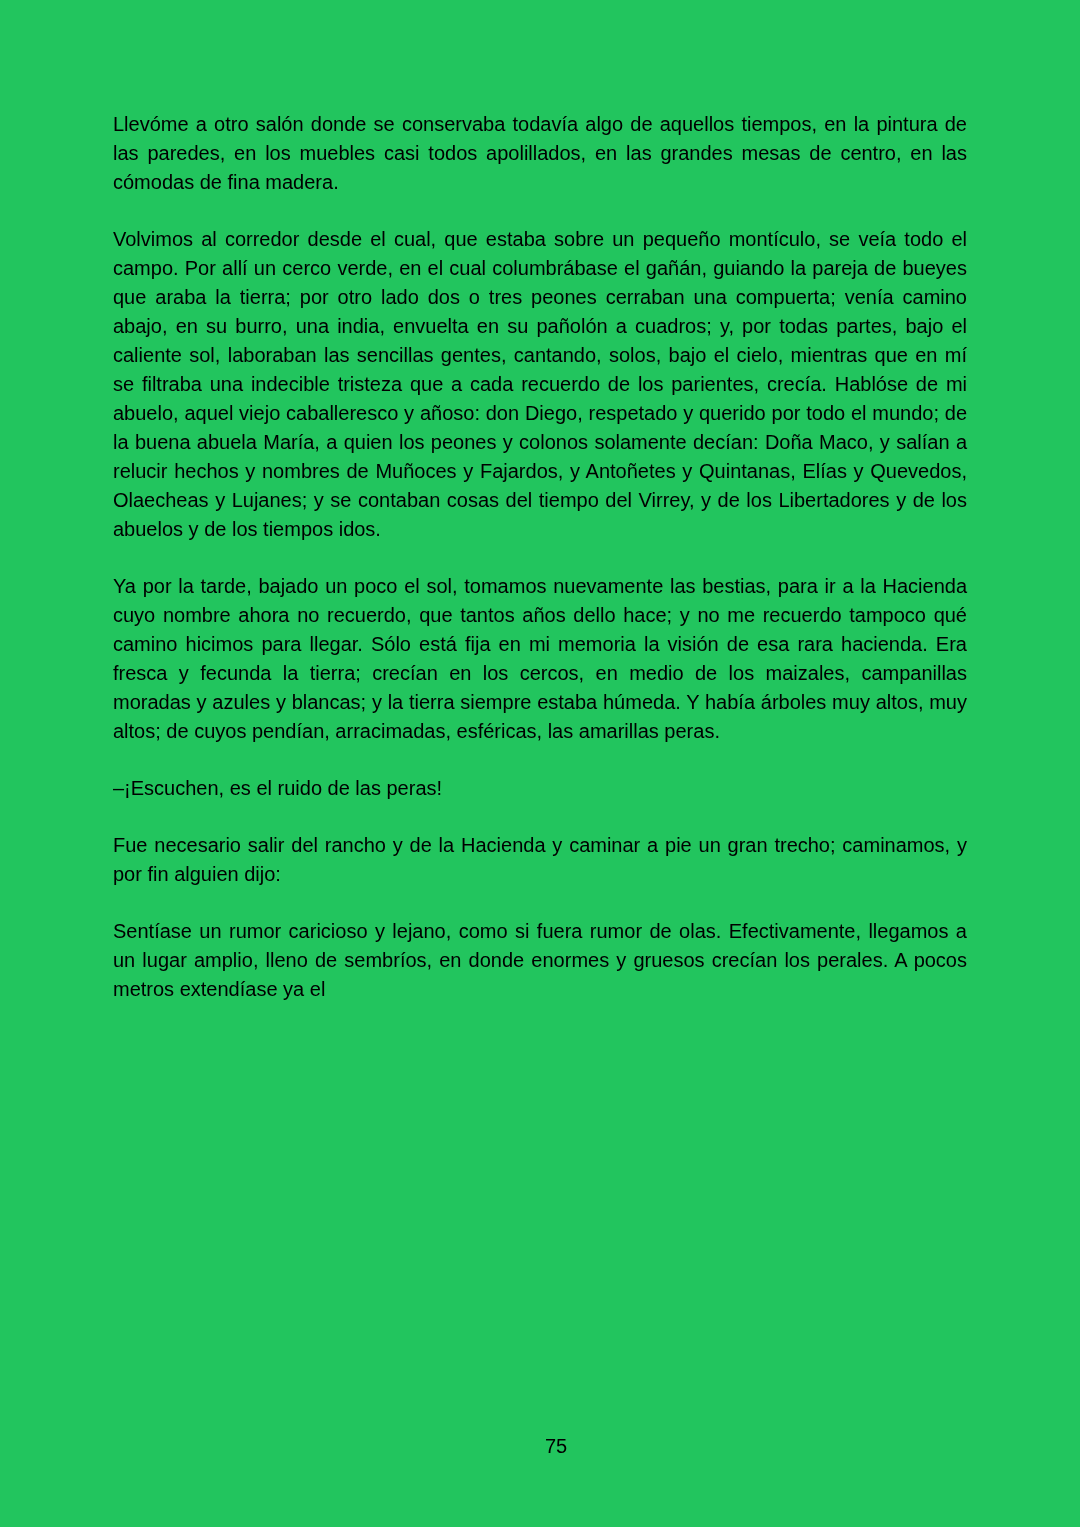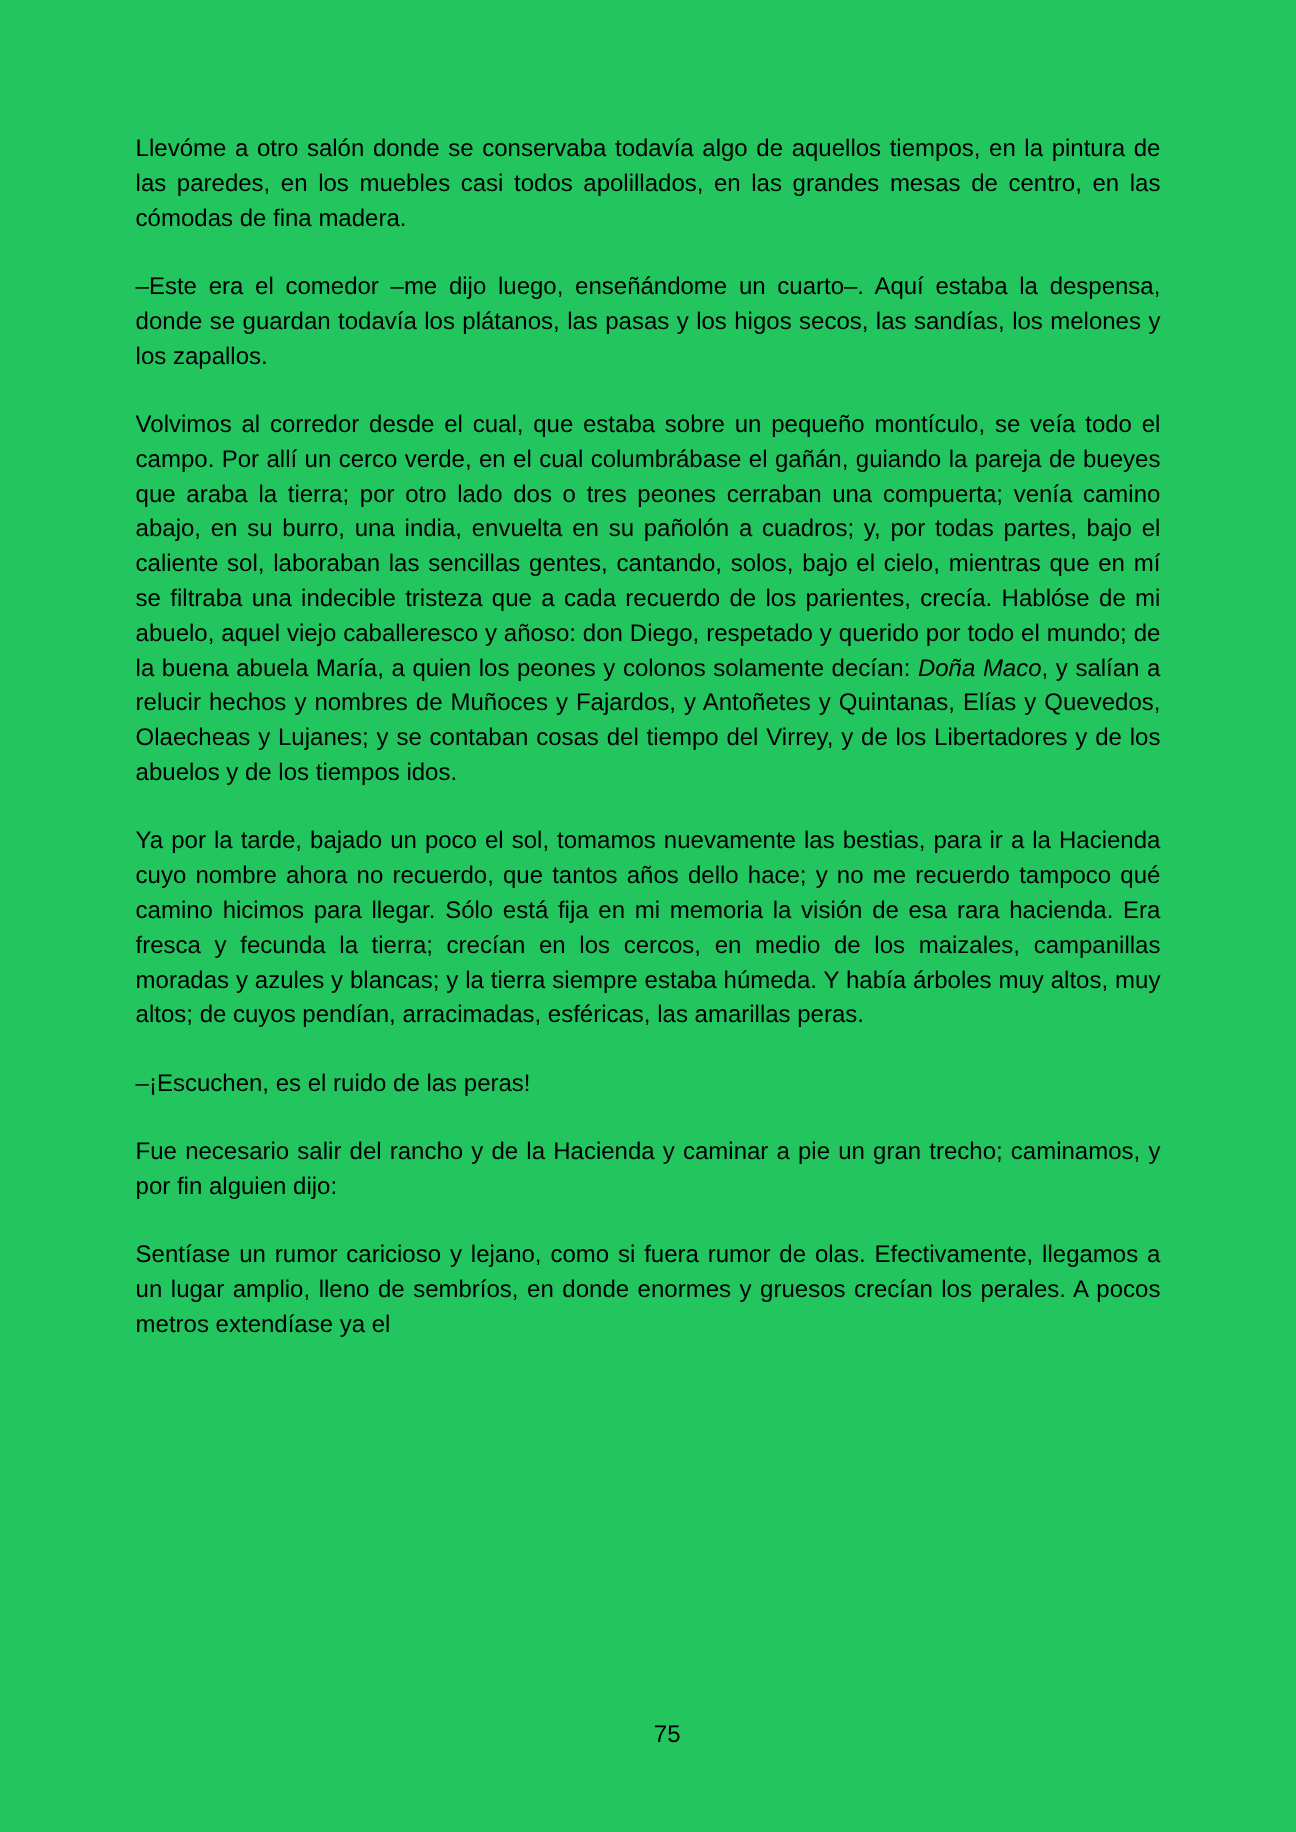--- a/index.html
+++ b/index.html
@@ -25,39 +25,38 @@
   }
   .para {
     margin: 0 0 28px 0;
     font-size: 20px;
     line-height: 29px;
     text-align: justify;
     text-justify: inter-word;
     color: #000000;
   }
   .para:last-child { margin-bottom: 16px; }
-  .italic { font-style: italic; }
+  .italic { }
   .page-number {
     position: absolute;
     left: 16px;
     top: 1432px;
     width: 100%;
     text-align: center;
     font-size: 20px;
     line-height: 29px;
     color: #000000;
   }
 </style>
 </head>
 <body>
 
 <div class="page">
   <div class="content">
       <p class="para"><span>Llevóme a otro salón donde se conservaba todavía algo de aquellos tiempos, en la pintura de las paredes, en los muebles casi todos apolillados, en las grandes mesas de centro, en las cómodas de fina madera.</span></p>
-      <p class="para"><span>–Este era el comedor –me dijo luego, enseñándome un cuarto–. Aquí estaba la despensa, donde se guardan todavía los plátanos, las pasas y los higos secos, las sandías, los melones y los zapallos.</span></p>
       <p class="para"><span>Volvimos al corredor desde el cual, que estaba sobre un pequeño montículo, se veía todo el campo. Por allí un cerco verde, en el cual columbrábase el gañán, guiando la pareja de bueyes que araba la tierra; por otro lado dos o tres peones cerraban una compuerta; venía camino abajo, en su burro, una india, envuelta en su pañolón a cuadros; y, por todas partes, bajo el caliente sol, laboraban las sencillas gentes, cantando, solos, bajo el cielo, mientras que en mí se filtraba una indecible tristeza que a cada recuerdo de los parientes, crecía. Hablóse de mi abuelo, aquel viejo caballeresco y añoso: don Diego, respetado y querido por todo el mundo; de la buena abuela María, a quien los peones y colonos solamente decían: </span><span class="italic">Doña Maco</span><span>, y salían a relucir hechos y nombres de Muñoces y Fajardos, y Antoñetes y Quintanas, Elías y Quevedos, Olaecheas y Lujanes; y se contaban cosas del tiempo del Virrey, y de los Libertadores y de los abuelos y de los tiempos idos.</span></p>
       <p class="para"><span>Ya por la tarde, bajado un poco el sol, tomamos nuevamente las bestias, para ir a la Hacienda cuyo nombre ahora no recuerdo, que tantos años dello hace; y no me recuerdo tampoco qué camino hicimos para llegar. Sólo está fija en mi memoria la visión de esa rara hacienda. Era fresca y fecunda la tierra; crecían en los cercos, en medio de los maizales, campanillas moradas y azules y blancas; y la tierra siempre estaba húmeda. Y había árboles muy altos, muy altos; de cuyos pendían, arracimadas, esféricas, las amarillas peras.</span></p>
       <p class="para"><span>–¡Escuchen, es el ruido de las peras!</span></p>
       <p class="para"><span>Fue necesario salir del rancho y de la Hacienda y caminar a pie un gran trecho; caminamos, y por fin alguien dijo:</span></p>
       <p class="para"><span>Sentíase un rumor caricioso y lejano, como si fuera rumor de olas. Efectivamente, llegamos a un lugar amplio, lleno de sembríos, en donde enormes y gruesos crecían los perales. A pocos metros extendíase ya el</span></p>
     </div>
   <div class="page-number">75</div>
 </div>
 
 </body></html>

